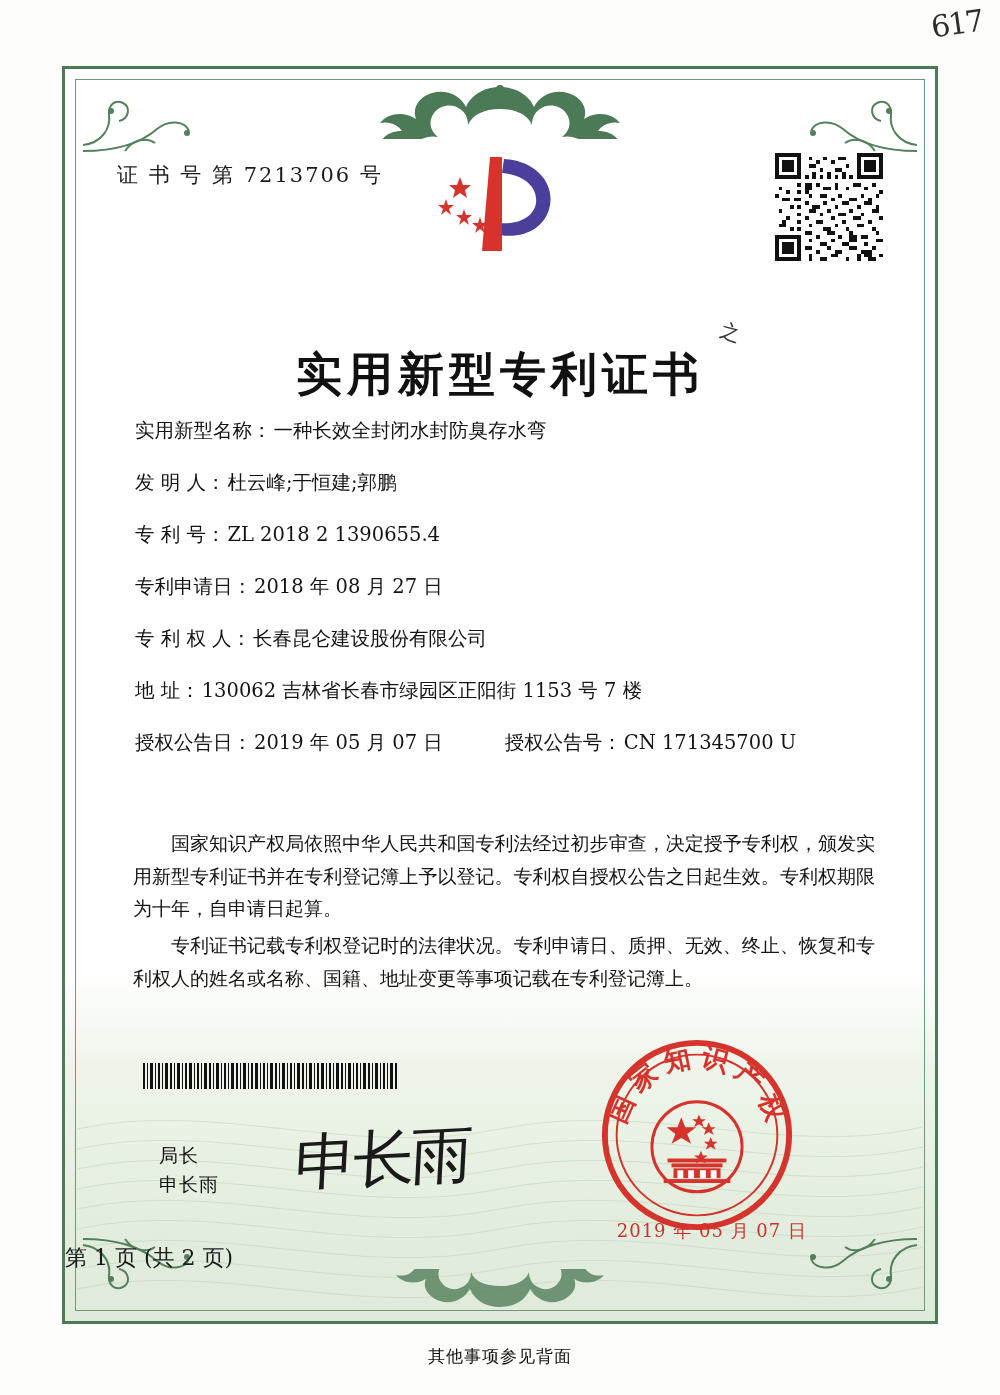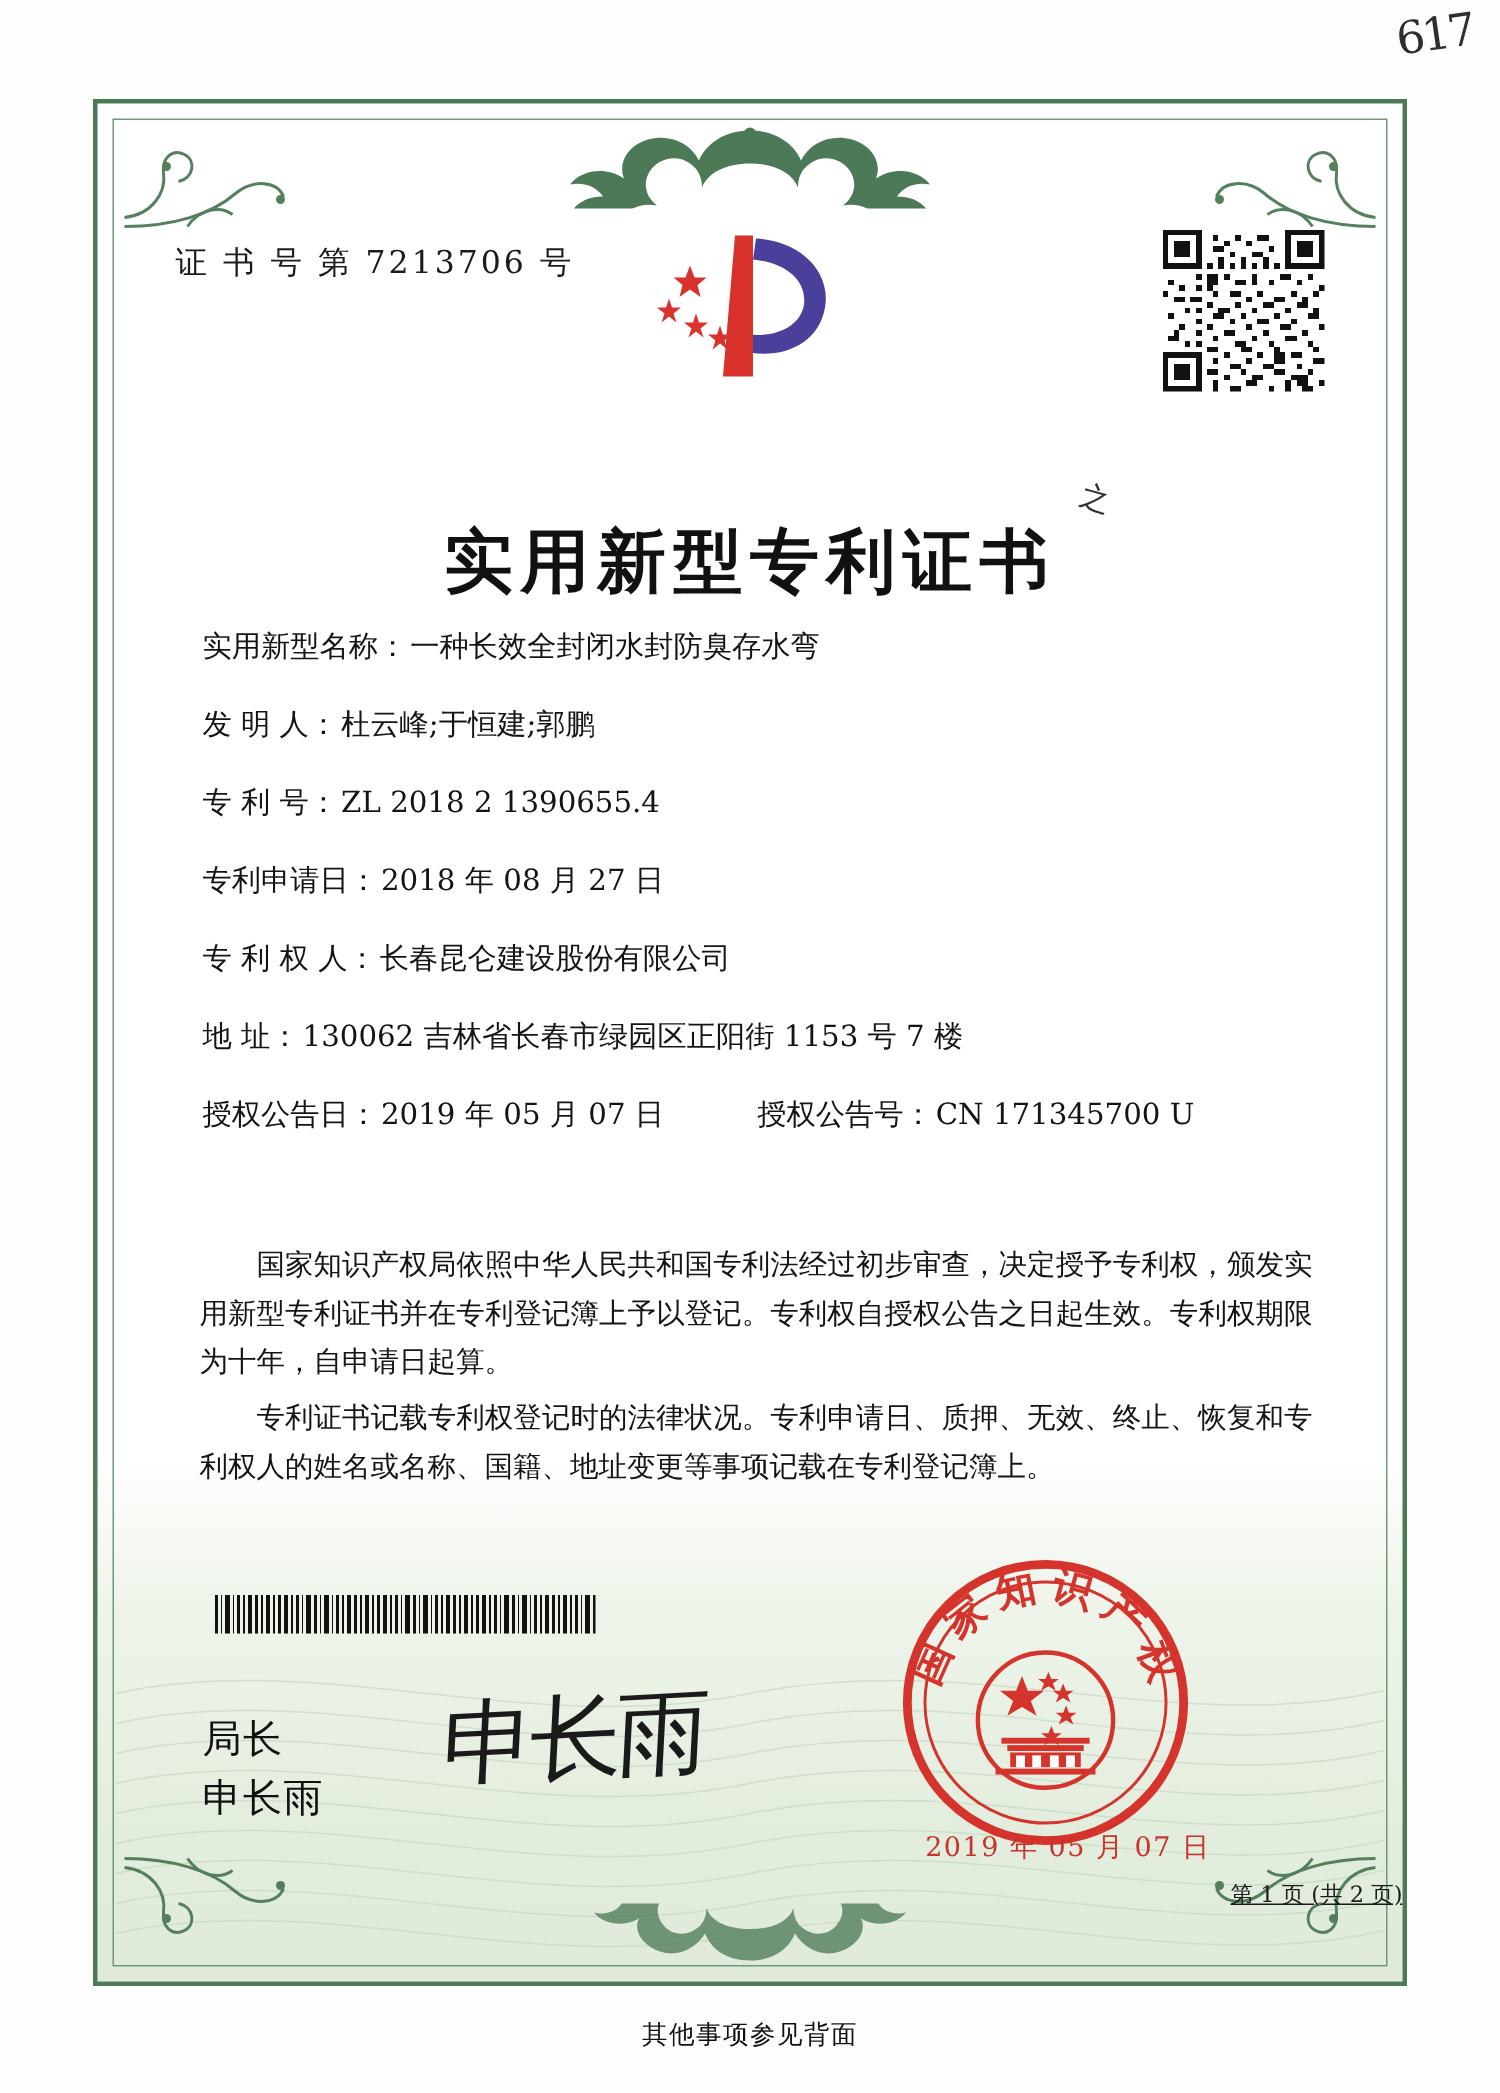--- a/index.html
+++ b/index.html
@@ -199,24 +199,24 @@
     left: 78px;
     top: 994px;
     width: 254px;
     height: 26px;
   }
   .barcode svg { display:block; width:100%; height:100%; }
 
   
   .sig-block {
     position: absolute;
-    left: 70px;
+    left: 94px;
     top: 1072px;
     font-family: "DejaVu Serif", "Liberation Serif", serif;
-    font-size: 26px;
+    font-size: 19px;
     color: #111;
     line-height: 1.5;
     letter-spacing: 1px;
   }
   .handsign {
     position: absolute;
     left: 230px;
     top: 1048px;
     font-family: "DejaVu Serif", "Liberation Serif", serif;
     font-size: 62px;
@@ -243,25 +243,24 @@
     color: #c8342b;
     letter-spacing: 1px;
   }
 
   
   .page-no {
     position: absolute;
     left: 0;
     right: 0;
     bottom: 48px;
-    text-align: right;
-    font-family: "DejaVu Serif", "Liberation Serif", serif;
-    font-size: 15px;
+    text-align: left;
+    font-family: "DejaVu Serif", "Liberation Serif", serif;
+    font-size: 22px;
     color: #1a1a1a;
-    text-decoration: underline;
   }
 
   
   .outside-note {
     position: absolute;
     left: 0;
     right: 0;
     top: 1345px;
     text-align: center;
     font-family: "DejaVu Serif", "Liberation Serif", serif;

